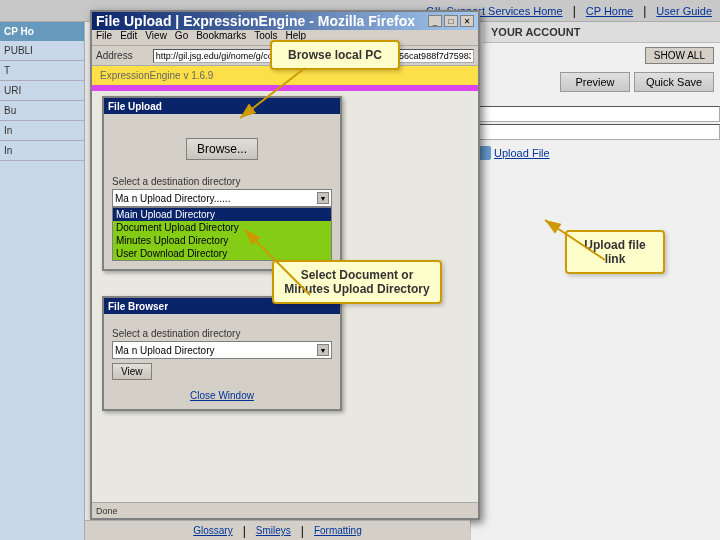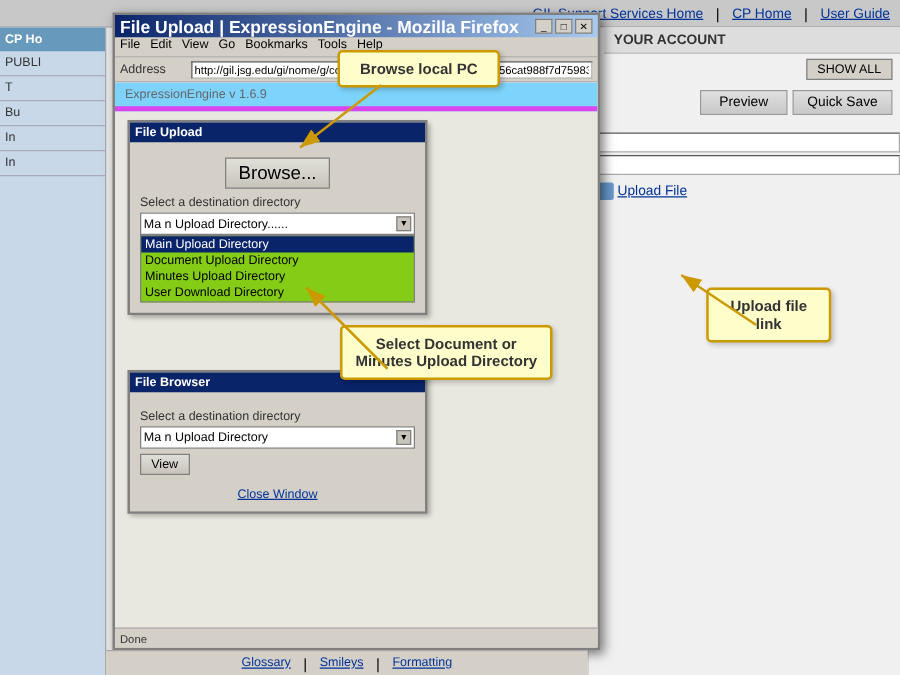--- a/index.html
+++ b/index.html
@@ -202,23 +202,23 @@
     }
     .browser-content {
       background: #e8e8e0;
       height: calc(100% - 54px);
       overflow: hidden;
       position: relative;
     }
 
     
     .ee-header {
-      background: #7dd3fc;
+      background: #fde047;
       padding: 4px 8px;
-      border-bottom: 4px solid #d946ef;
+      border-bottom: 6px solid #d946ef;
       font-size: 10px;
       color: #666;
     }
 
     
     .file-upload-panel {
       position: absolute;
       top: 30px;
       left: 10px;
       width: 240px;
@@ -239,24 +239,24 @@
       font-weight: bold;
     }
     .panel-content {
       padding: 8px;
       background: #d4d0c8;
     }
     .browse-btn {
       background: linear-gradient(to bottom, #e0e0d8, #c8c4bc);
       border: 1px solid #808080;
       padding: 3px 10px;
-      font-size: 15px;
+      font-size: 12px;
       cursor: pointer;
       display: block;
-      margin: 4px auto;
+      margin: 16px auto;
     }
     .select-label {
       font-size: 10px;
       color: #333;
       margin: 6px 0 2px;
     }
     .select-dropdown {
       width: 100%;
       height: 18px;
       background: white;
@@ -410,20 +410,21 @@
   <span>|</span>
   <span class="top-nav-link">CP Home</span>
   <span>|</span>
   <span class="top-nav-link">User Guide</span>
 </div>
 
 <div class="left-sidebar">
   <div class="left-sidebar-header">CP Ho</div>
   <div class="sidebar-section">PUBLI</div>
   <div class="sidebar-section">T</div>
+  <div class="sidebar-section">URI</div>
   <div class="sidebar-section">Bu</div>
   <div class="sidebar-section">In</div>
   <div class="sidebar-section">In</div>
 </div>
 
 <div class="right-panel">
   <div class="right-account-header">YOUR ACCOUNT</div>
   <div class="right-show-all">
     <button class="show-all-btn">SHOW ALL</button>
   </div>

